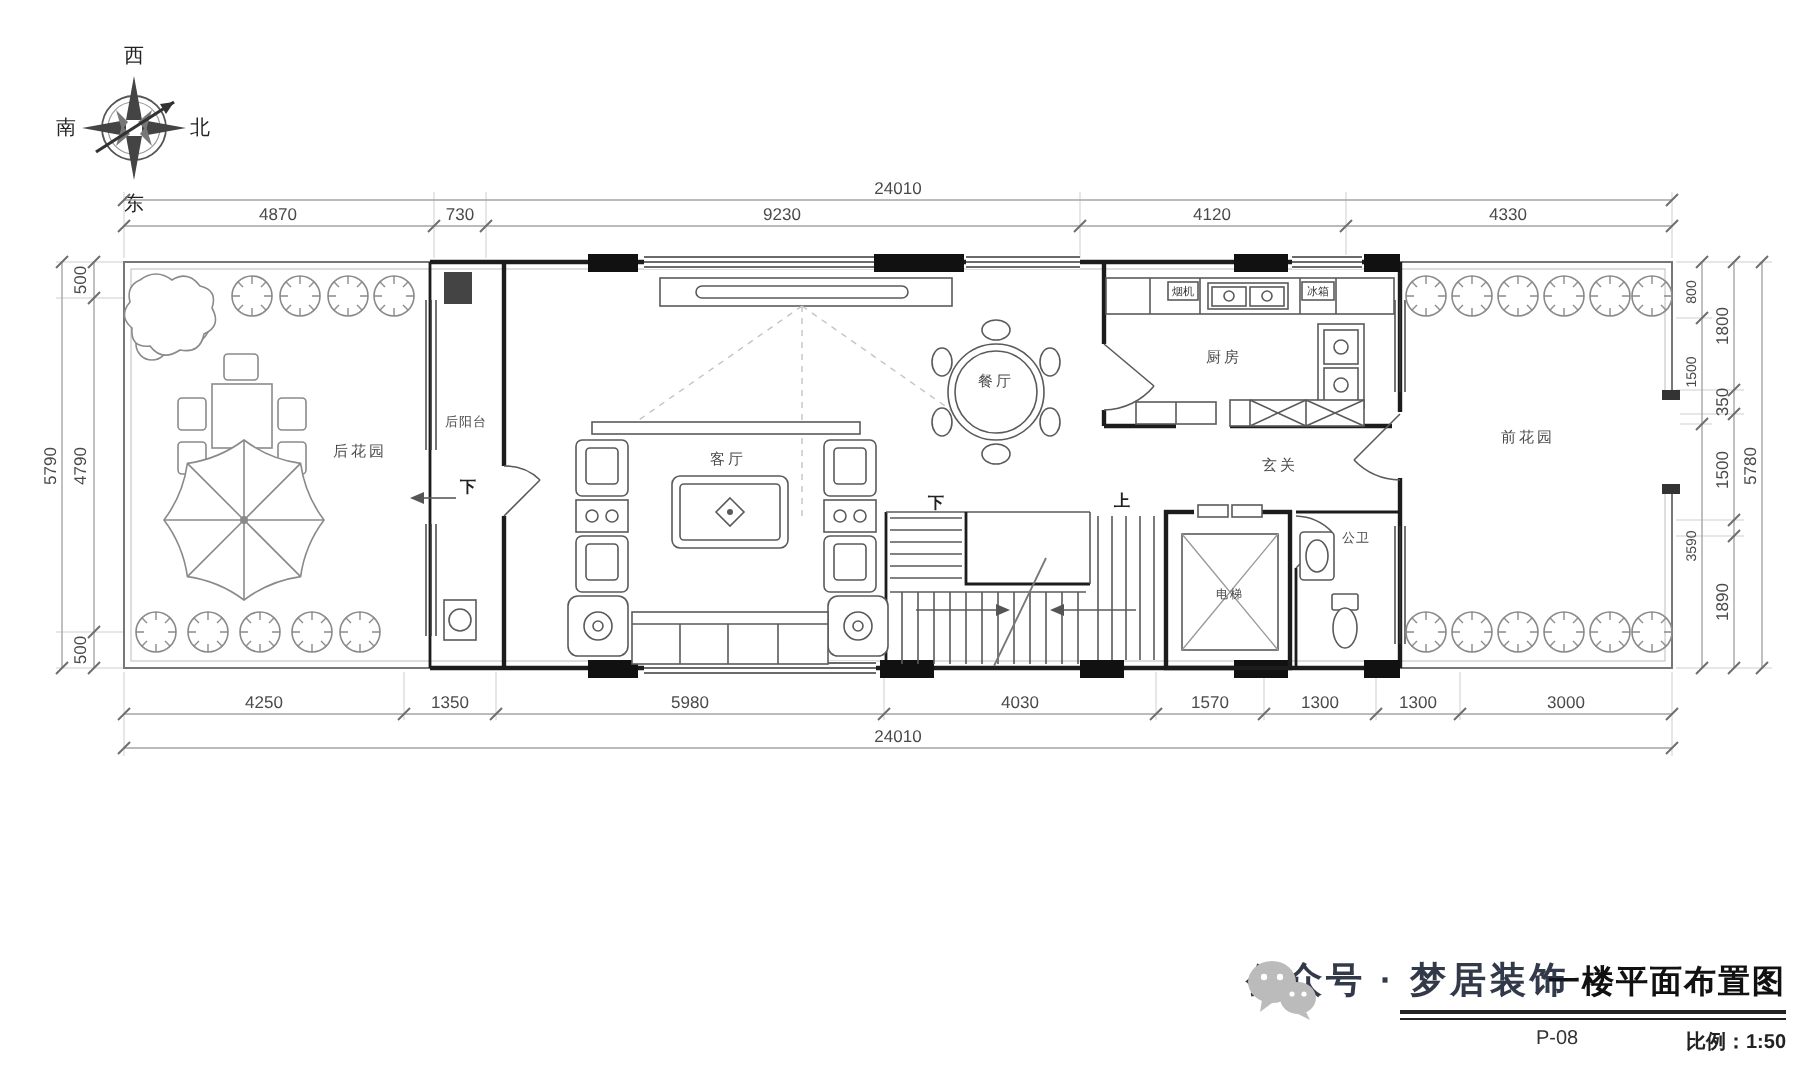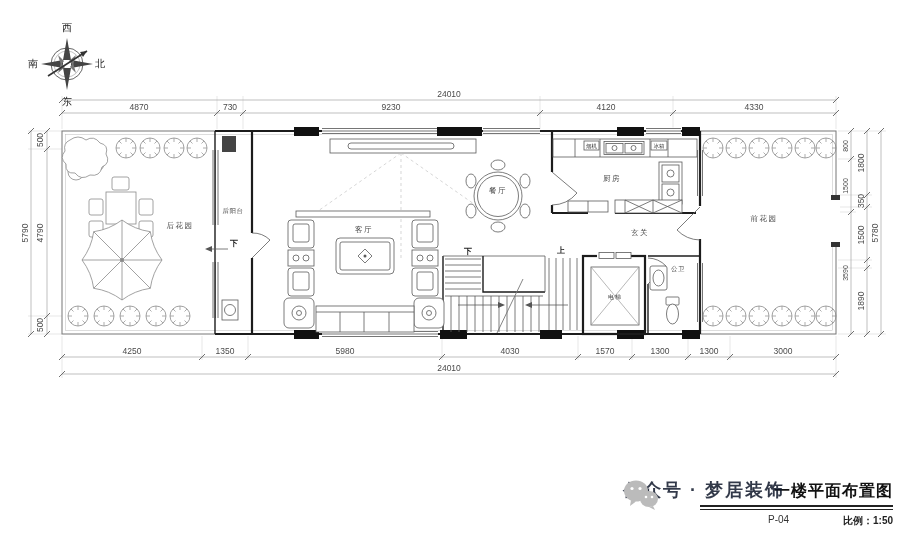--- a/index.html
+++ b/index.html
@@ -397,21 +397,21 @@
     </g>
     <text class="roomtxt" x="764" y="221" text-anchor="middle">前花园</text>
   </g>
 </svg>
 
 <div id="titleblock">
   <div class="tb-title">一楼平面布置图</div>
   <div class="tb-rule1"></div>
   <div class="tb-rule2"></div>
   <div class="tb-row">
-    <span class="tb-sheet">P-04</span>
+    <span class="tb-sheet">P-08</span>
     <span class="tb-scale">比例：1:50</span>
   </div>
 </div>
 
 <div id="watermark">
   <svg width="36" height="32" viewBox="0 0 36 32">
     <ellipse cx="13" cy="13" rx="12" ry="10.5" fill="#b0b0b0"></ellipse>
     <polygon points="8,22 7,28 13,23.5" fill="#b0b0b0"></polygon>
     <circle cx="9" cy="10.5" r="1.6" fill="#fff"></circle>
     <circle cx="17" cy="10.5" r="1.6" fill="#fff"></circle>

